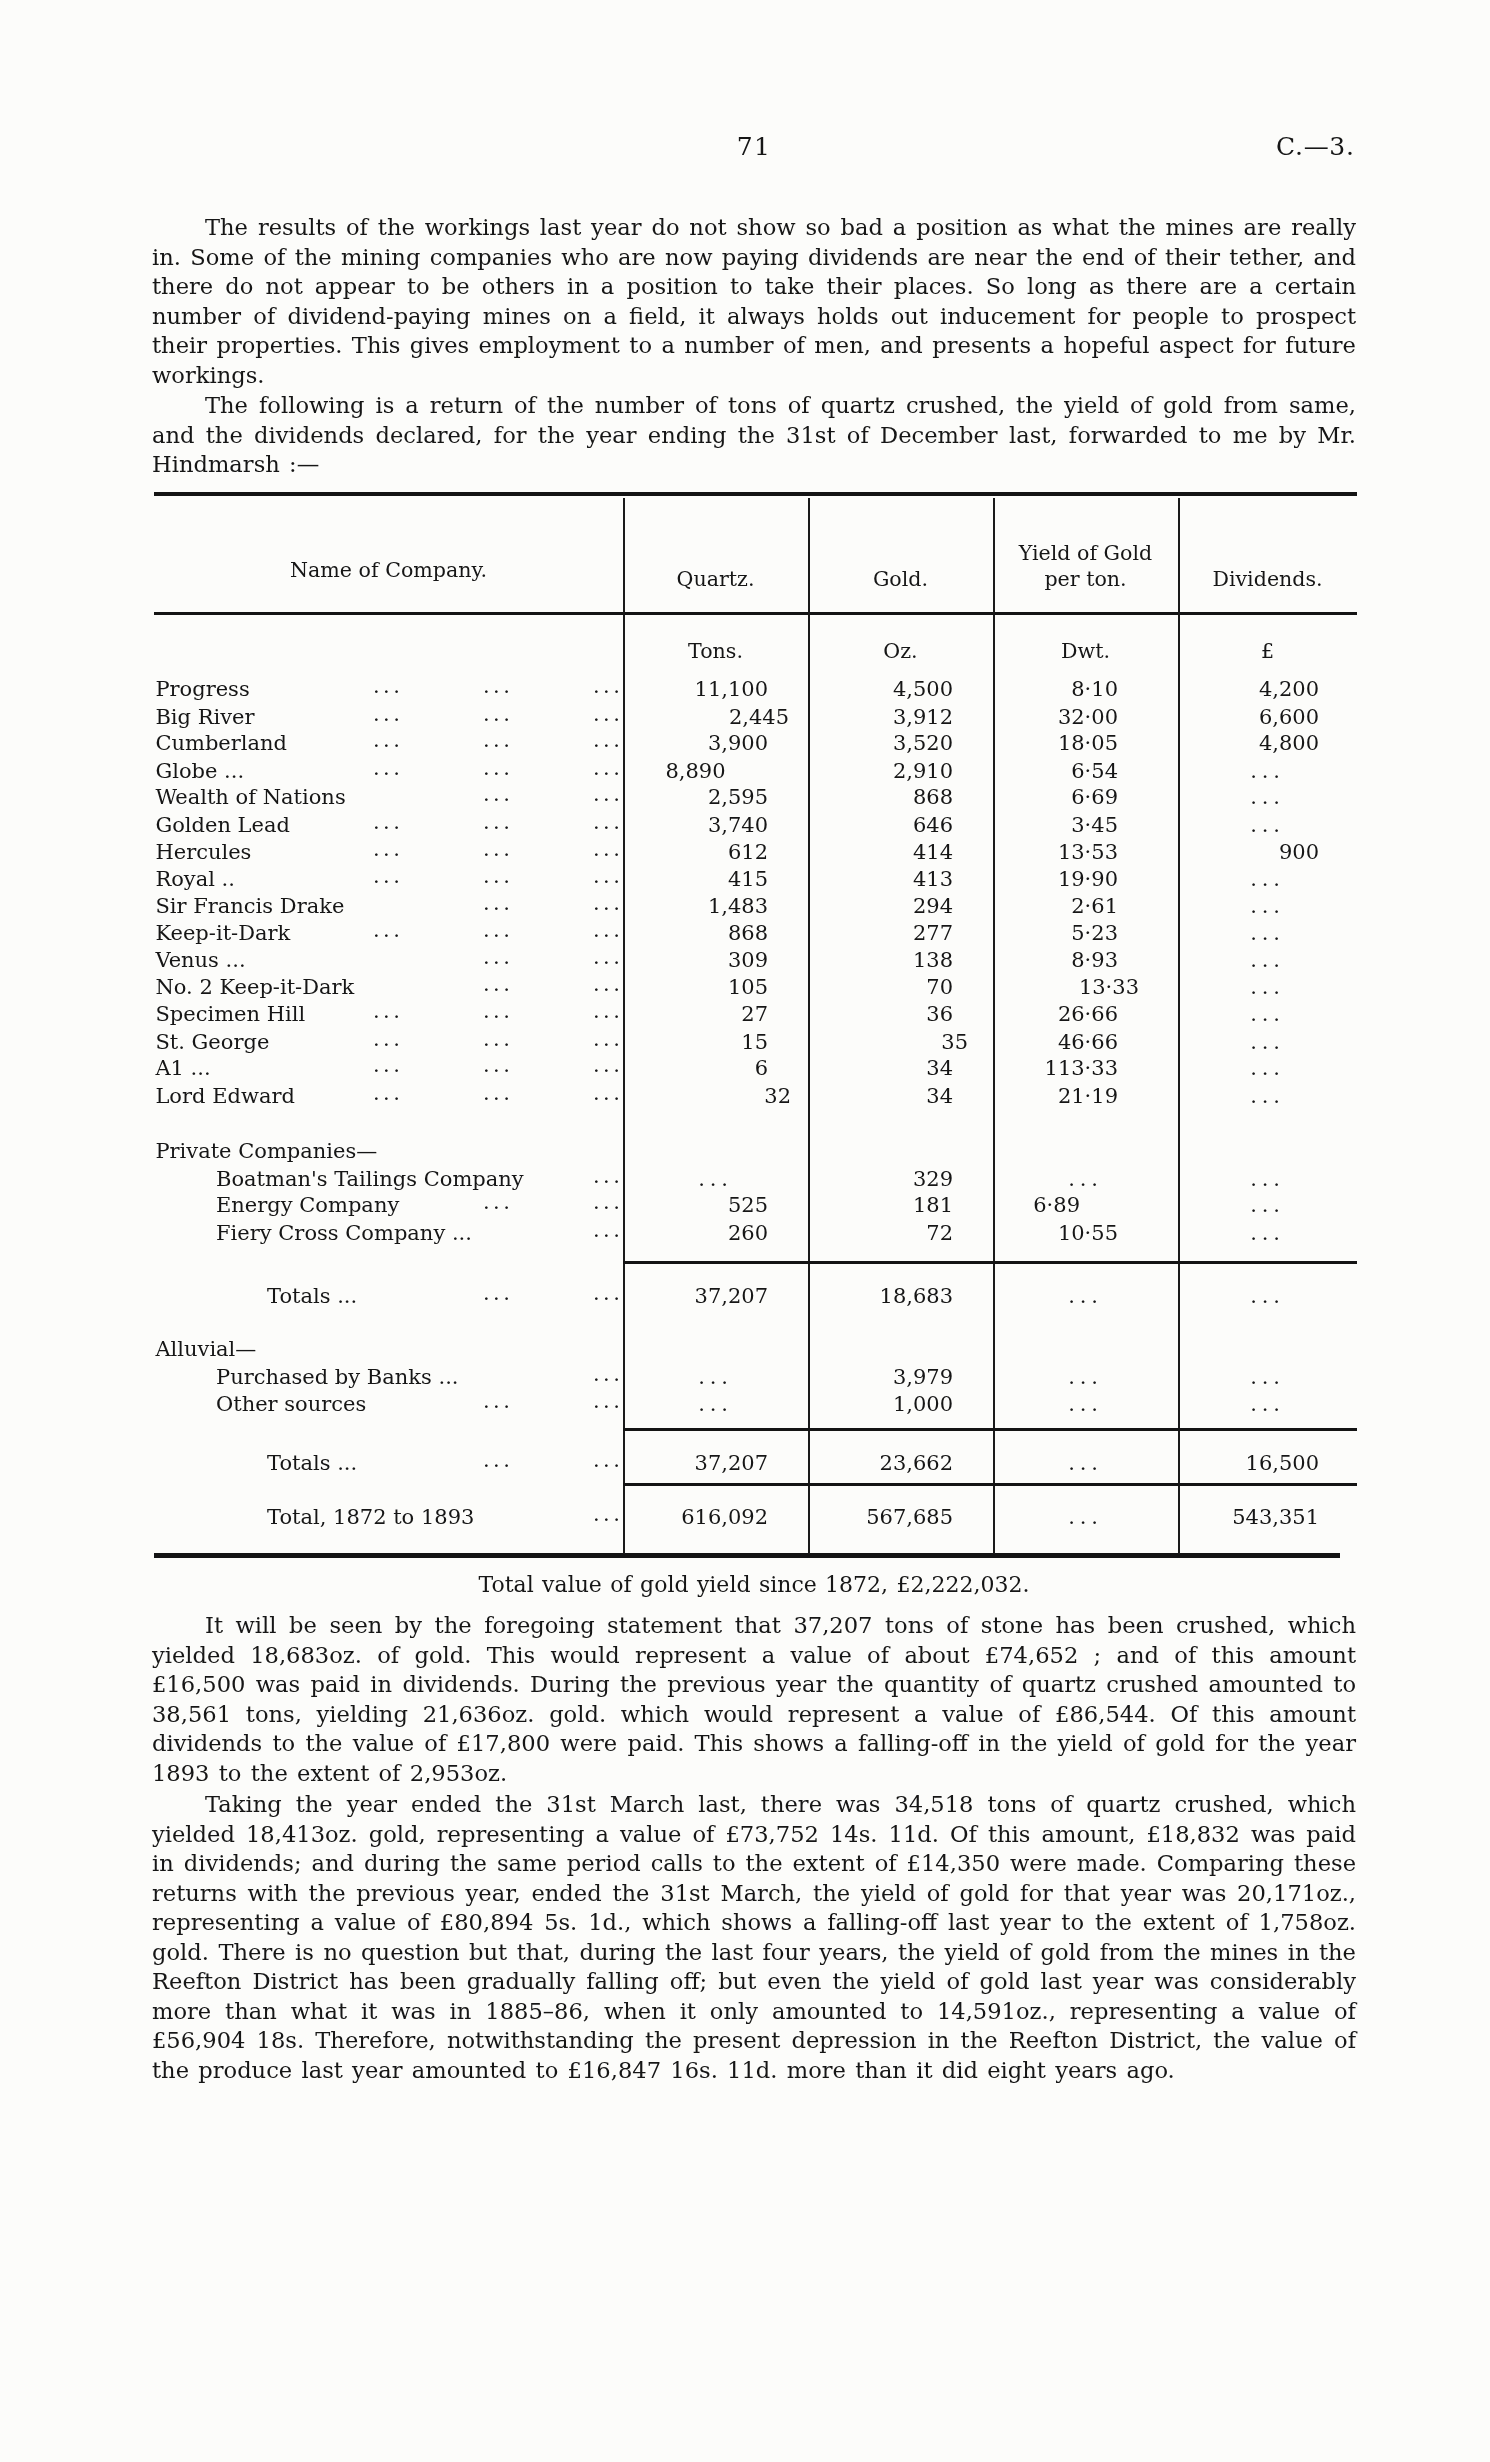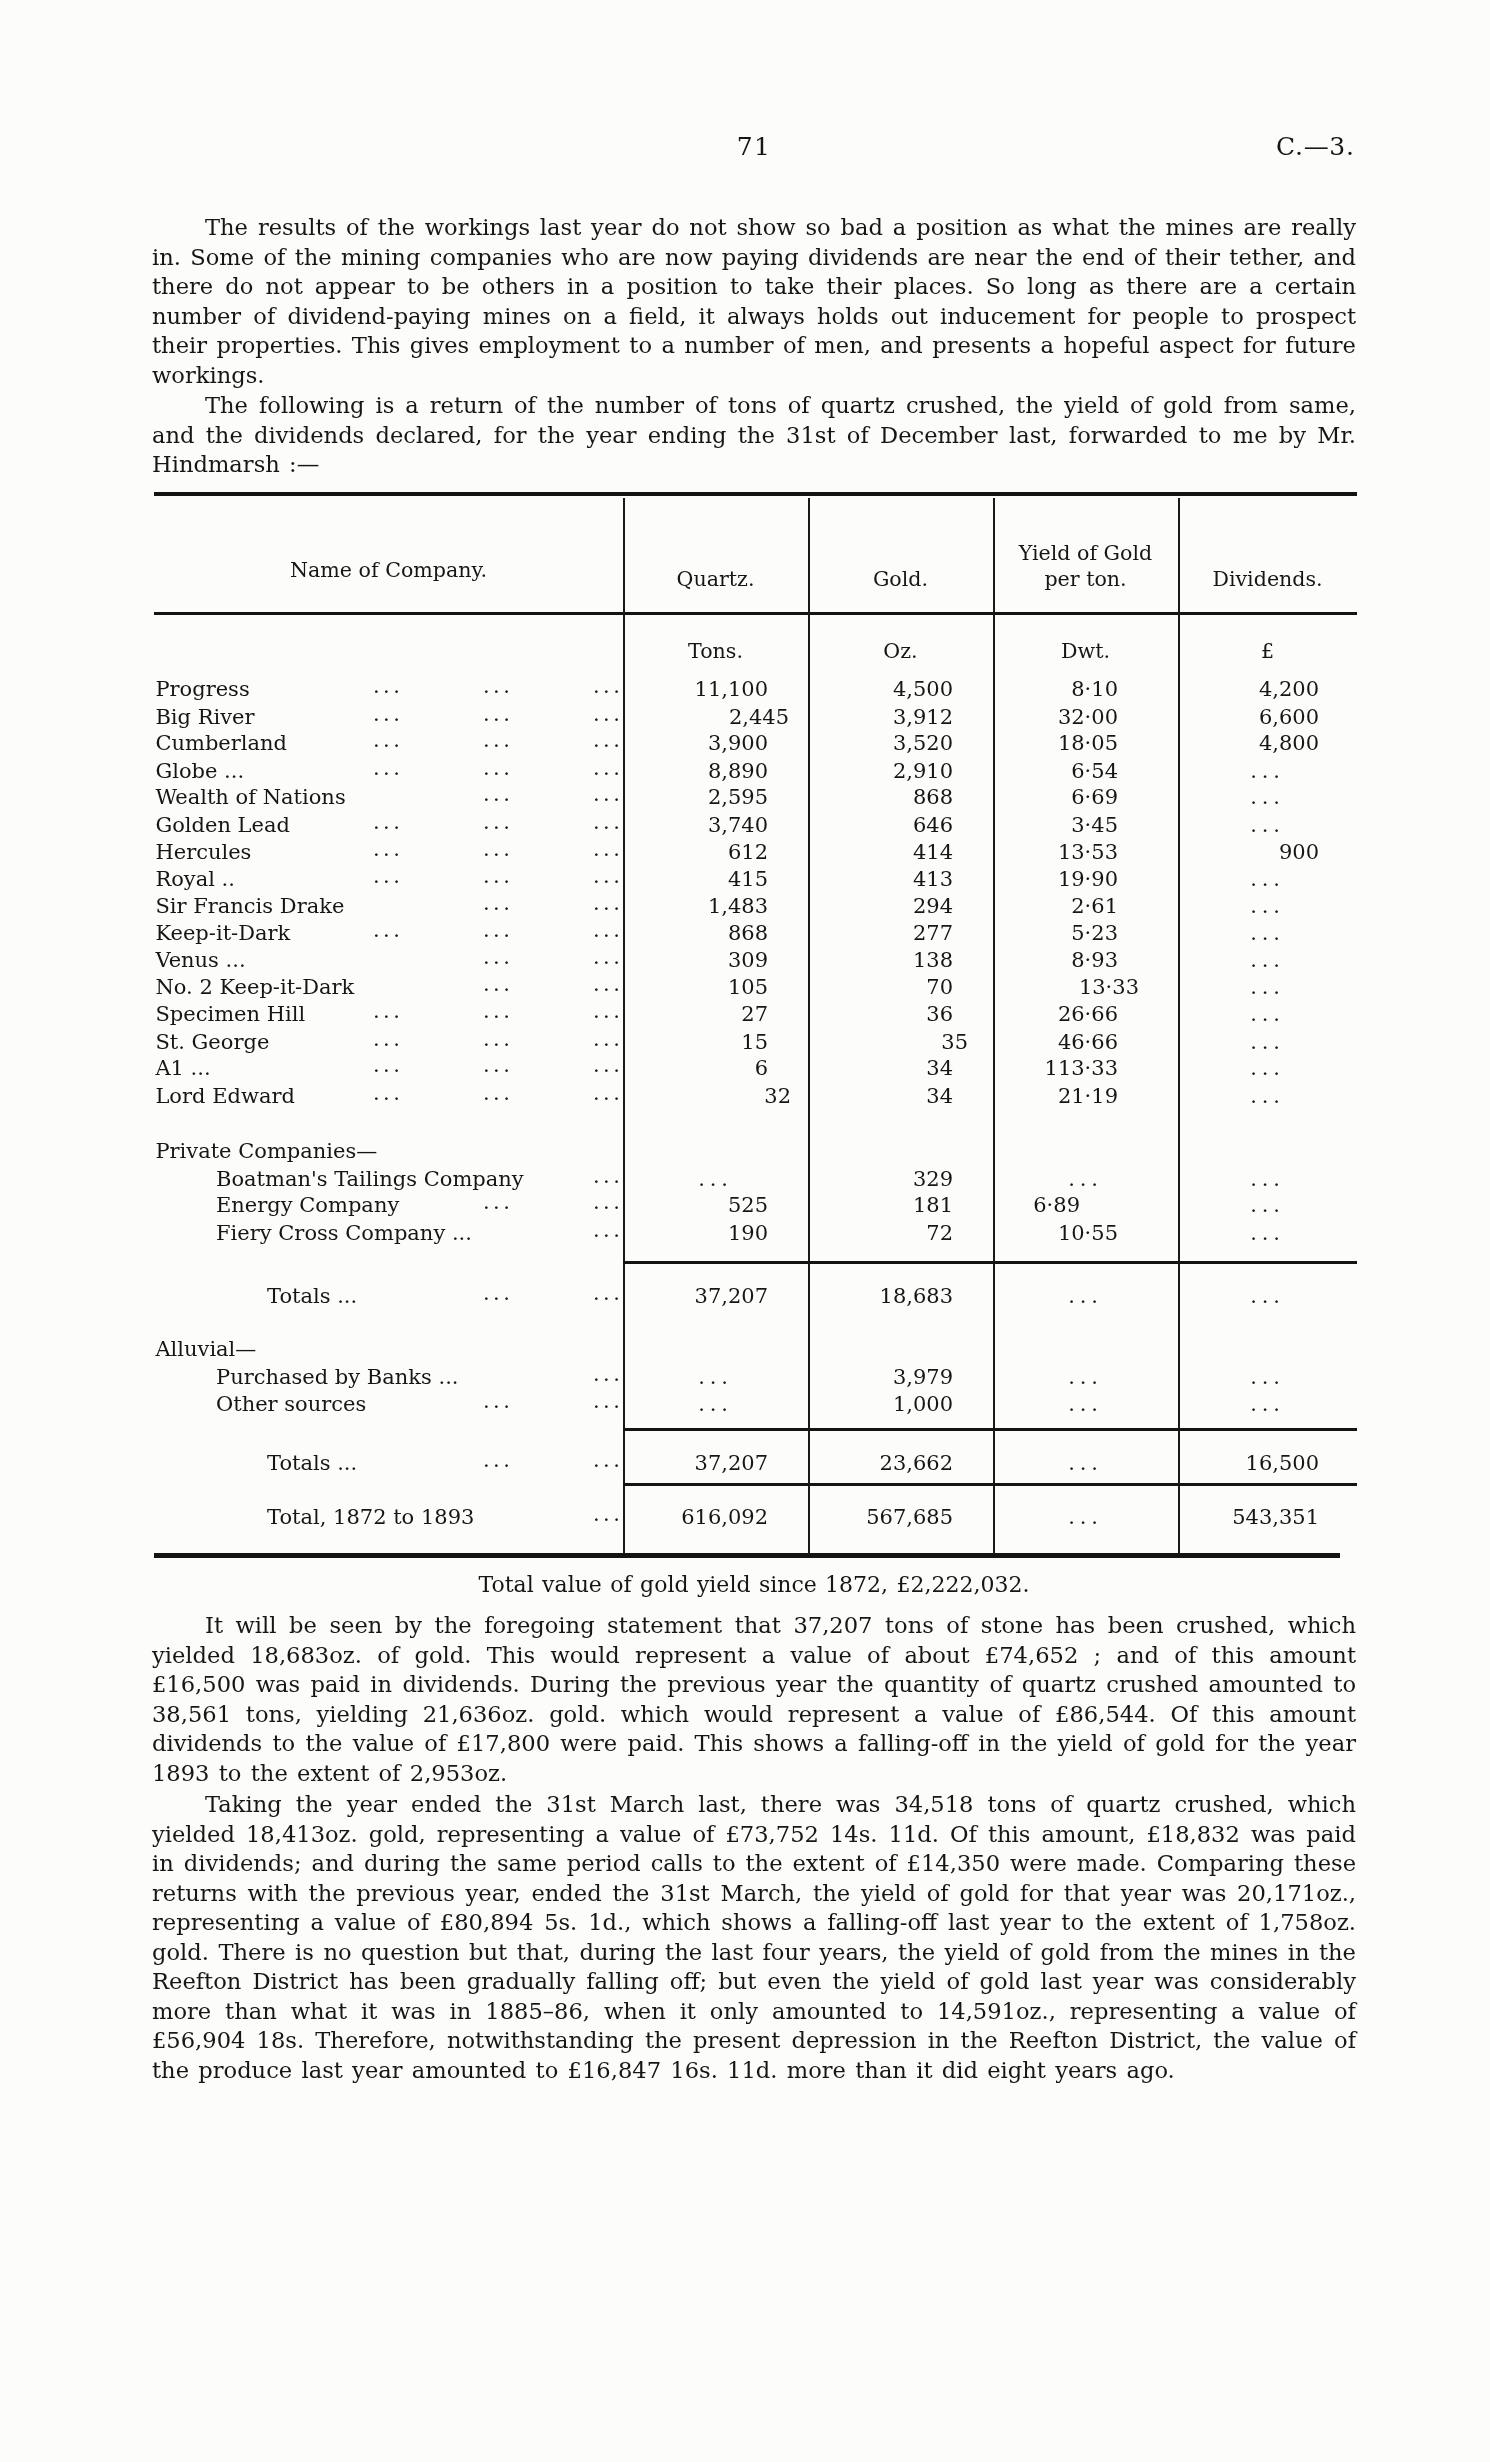--- a/index.html
+++ b/index.html
@@ -129,21 +129,21 @@
           <div class="num" style="left: 839px; width: 185px; padding-right: 60px;">18·05</div>
           <div class="num" style="left: 1024px; width: 179px; padding-right: 38px;">4,800</div>
         </div>
         <div class="trow" style="top: 267px;">
           <div class="namecell">
             <span class="nm" style="left: 1.4px;">Globe ...</span>
             <span class="leader" style="left: 219px;">...</span>
             <span class="leader" style="left: 329px;">...</span>
             <span class="leader" style="left: 439px;">...</span>
           </div>
-          <div class="num" style="left: 469px; width: 185px; padding-right: 40px;">8,890</div>
+          <div class="num" style="left: 469px; width: 185px; padding-right: 40px; text-align: center;">8,890</div>
           <div class="num" style="left: 654px; width: 185px; padding-right: 40px;">2,910</div>
           <div class="num" style="left: 839px; width: 185px; padding-right: 60px;">6·54</div>
           <div class="num dots" style="left: 1024px; width: 179px;">...</div>
         </div>
         <div class="trow" style="top: 293px;">
           <div class="namecell">
             <span class="nm" style="left: 1.4px;">Wealth of Nations</span>
             <span class="leader" style="left: 329px;">...</span>
             <span class="leader" style="left: 439px;">...</span>
           </div>
@@ -301,21 +301,21 @@
           <div class="num" style="left: 469px; width: 185px; padding-right: 40px;">525</div>
           <div class="num" style="left: 654px; width: 185px; padding-right: 40px;">181</div>
           <div class="num" style="left: 839px; width: 147px; padding-right: 60px;">6·89</div>
           <div class="num dots" style="left: 1024px; width: 179px;">...</div>
         </div>
         <div class="trow" style="top: 729px;">
           <div class="namecell">
             <span class="nm" style="left: 62px;">Fiery Cross Company ...</span>
             <span class="leader" style="left: 439px;">...</span>
           </div>
-          <div class="num" style="left: 469px; width: 185px; padding-right: 40px;">190</div>
+          <div class="num" style="left: 469px; width: 185px; padding-right: 40px;">260</div>
           <div class="num" style="left: 654px; width: 185px; padding-right: 40px;">72</div>
           <div class="num" style="left: 839px; width: 185px; padding-right: 60px;">10·55</div>
           <div class="num dots" style="left: 1024px; width: 179px;">...</div>
         </div>
         <div class="prule" style="top: 769px;"></div>
         <div class="trow" style="top: 792px;">
           <div class="namecell">
             <span class="nm" style="left: 113px;">Totals ...</span>
             <span class="leader" style="left: 329px;">...</span>
             <span class="leader" style="left: 439px;">...</span>

